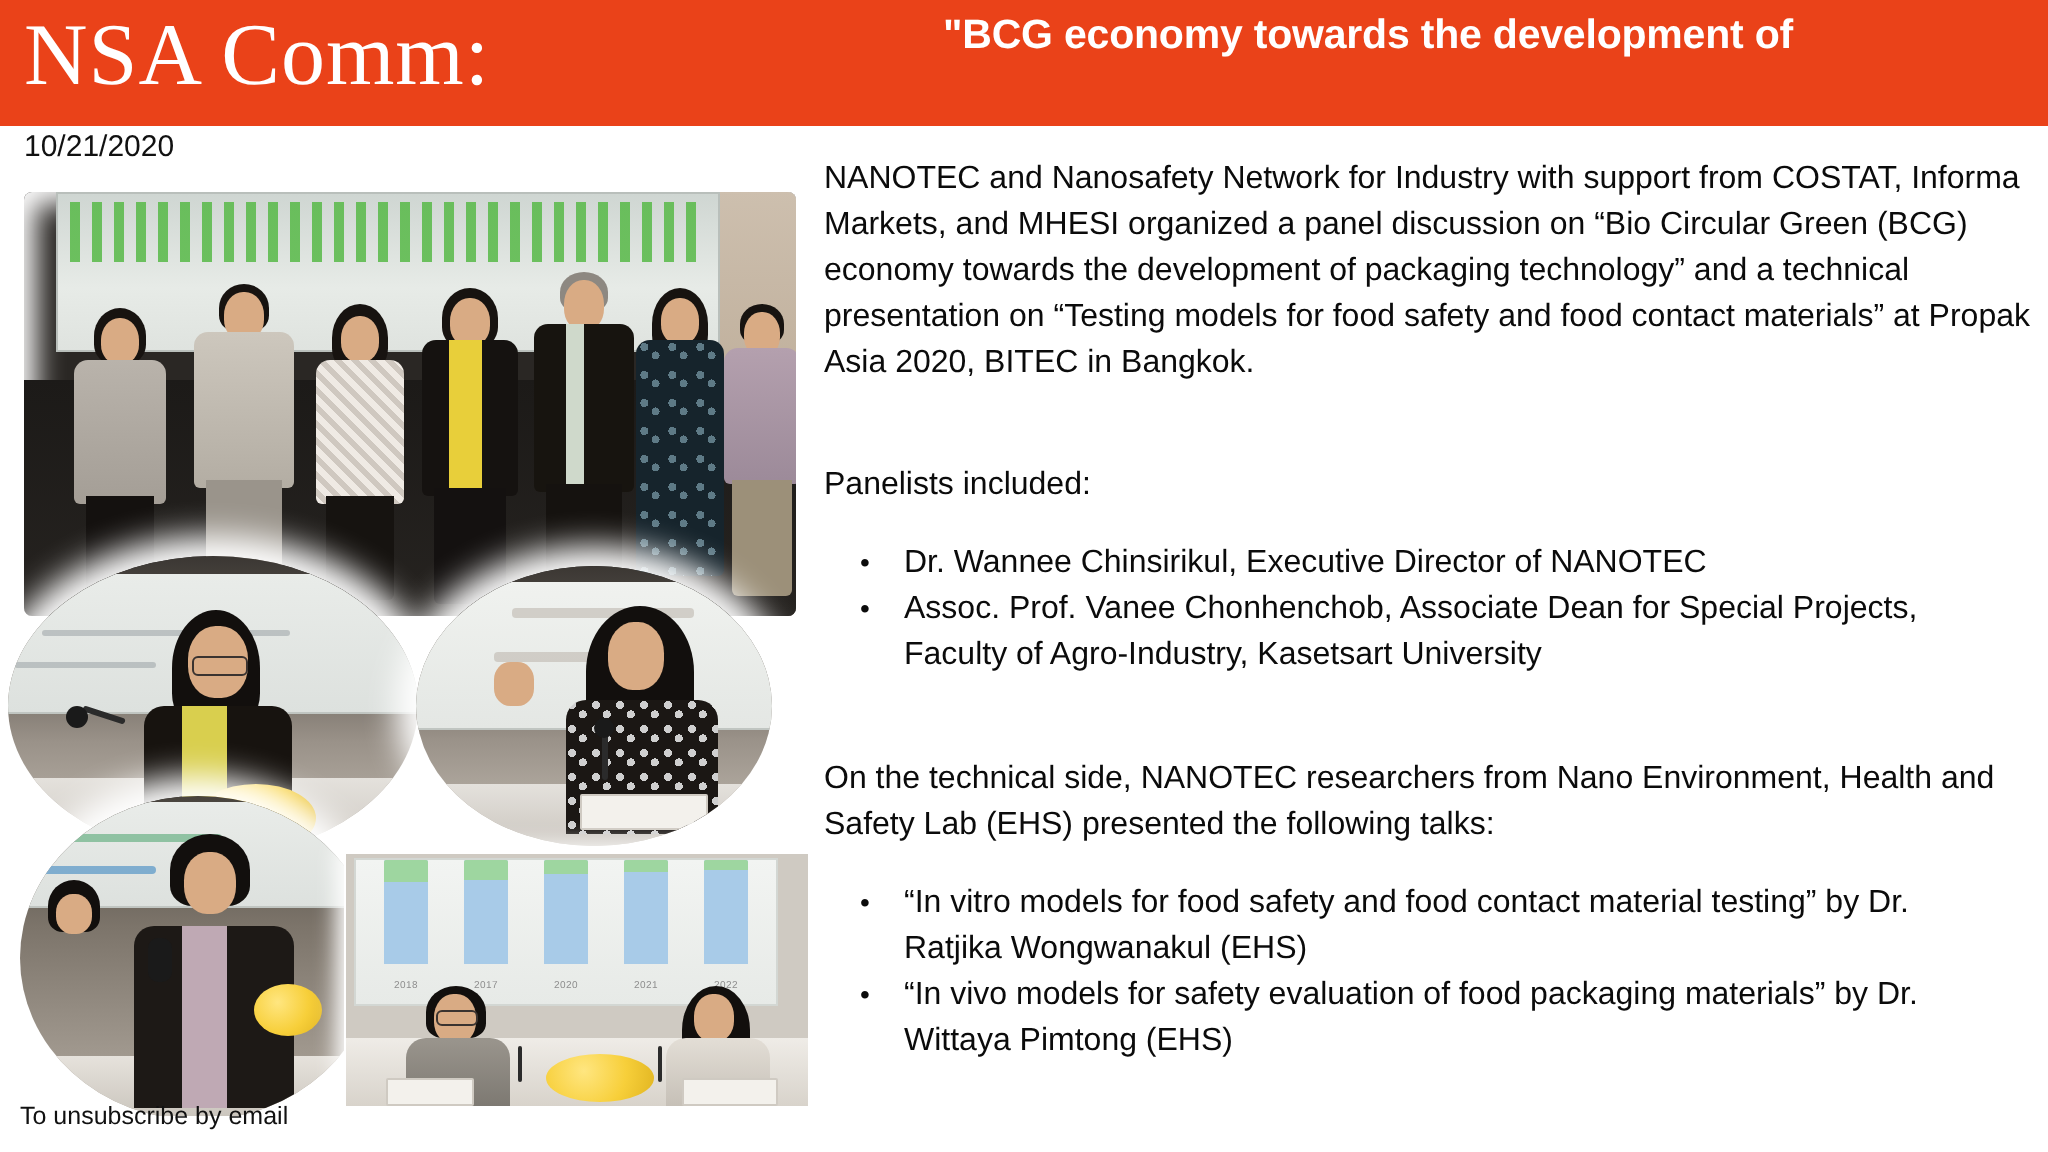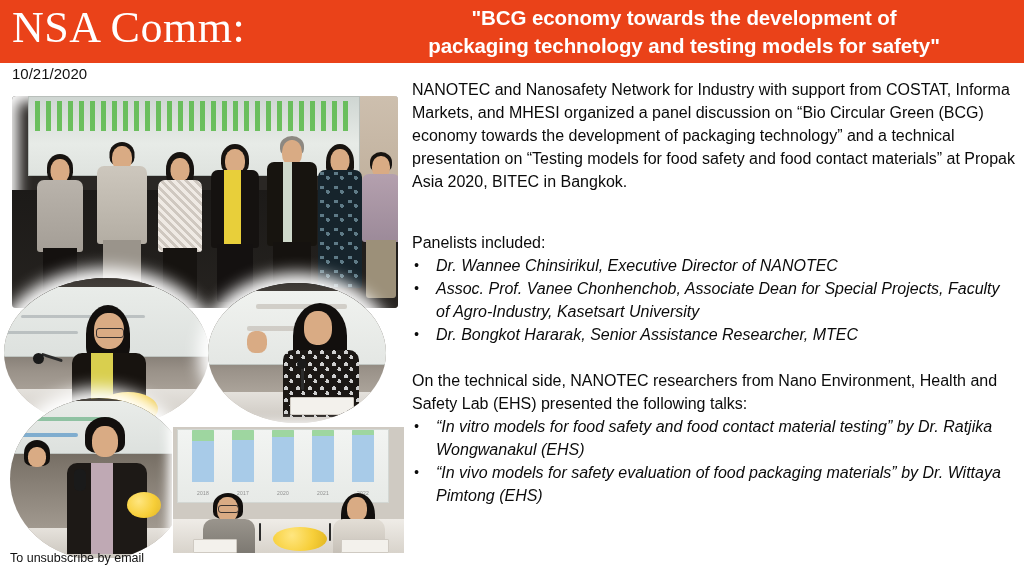--- a/index.html
+++ b/index.html
@@ -166,41 +166,40 @@
   }
 
   
   .content{
     position:absolute;left:412px;top:78px;width:604px;
     font-size:16px;line-height:23px;color:#0b0b0b;
   }
   .para{margin:0 0 15px 0;}
   .gap{height:23px;}
   .lead{margin:0;}
-  ul.bullets{list-style:none;margin:0;padding:0;font-style:italic;}
+  ul.bullets{list-style:none;margin:16px;padding:0;}
   ul.bullets li{
     position:relative;padding-left:24px;margin:0;
   }
   ul.bullets li:before{
     content:"\2022";position:absolute;left:2px;top:0;
     font-size:14px;line-height:23px;color:#0b0b0b;
   }
 </style>
 </head>
 <body>
 
 <div class="page">
 
   <div class="header-band"></div>
 
   <div class="brand">NSA Comm:</div>
 
   <div class="header-title">
     <span class="tl">"BCG economy towards the development of</span>
-    <span class="tl">packaging technology and testing models for safety"</span>
   </div>
 
   <div class="date-label">10/21/2020</div>
 
   <div class="collage">
 
     <div class="ph-group">
       <div class="gp-wall"></div>
       <div class="gp-side"></div>
       <div class="gp-screen"></div>
@@ -367,21 +366,20 @@
 
     <p class="para">NANOTEC and Nanosafety Network for Industry with support from COSTAT, Informa Markets, and MHESI organized a panel discussion on “Bio Circular Green (BCG) economy towards the development of packaging technology” and a technical presentation on “Testing models for food safety and food contact materials” at Propak Asia 2020, BITEC in Bangkok.</p>
 
     <div class="gap"></div>
 
     <p class="lead">Panelists included:</p>
 
     <ul class="bullets">
       <li>Dr. Wannee Chinsirikul, Executive Director of NANOTEC</li>
       <li>Assoc. Prof. Vanee Chonhenchob, Associate Dean for Special Projects, Faculty of Agro-Industry, Kasetsart University</li>
-      <li>Dr. Bongkot Hararak, Senior Assistance Researcher, MTEC</li>
     </ul>
 
     <div class="gap"></div>
 
     <p class="lead">On the technical side, NANOTEC researchers from Nano Environment, Health and Safety Lab (EHS) presented the following talks:</p>
 
     <ul class="bullets">
       <li>“In vitro models for food safety and food contact material testing” by Dr. Ratjika Wongwanakul (EHS)</li>
       <li>“In vivo models for safety evaluation of food packaging materials” by Dr. Wittaya Pimtong (EHS)</li>
     </ul>

